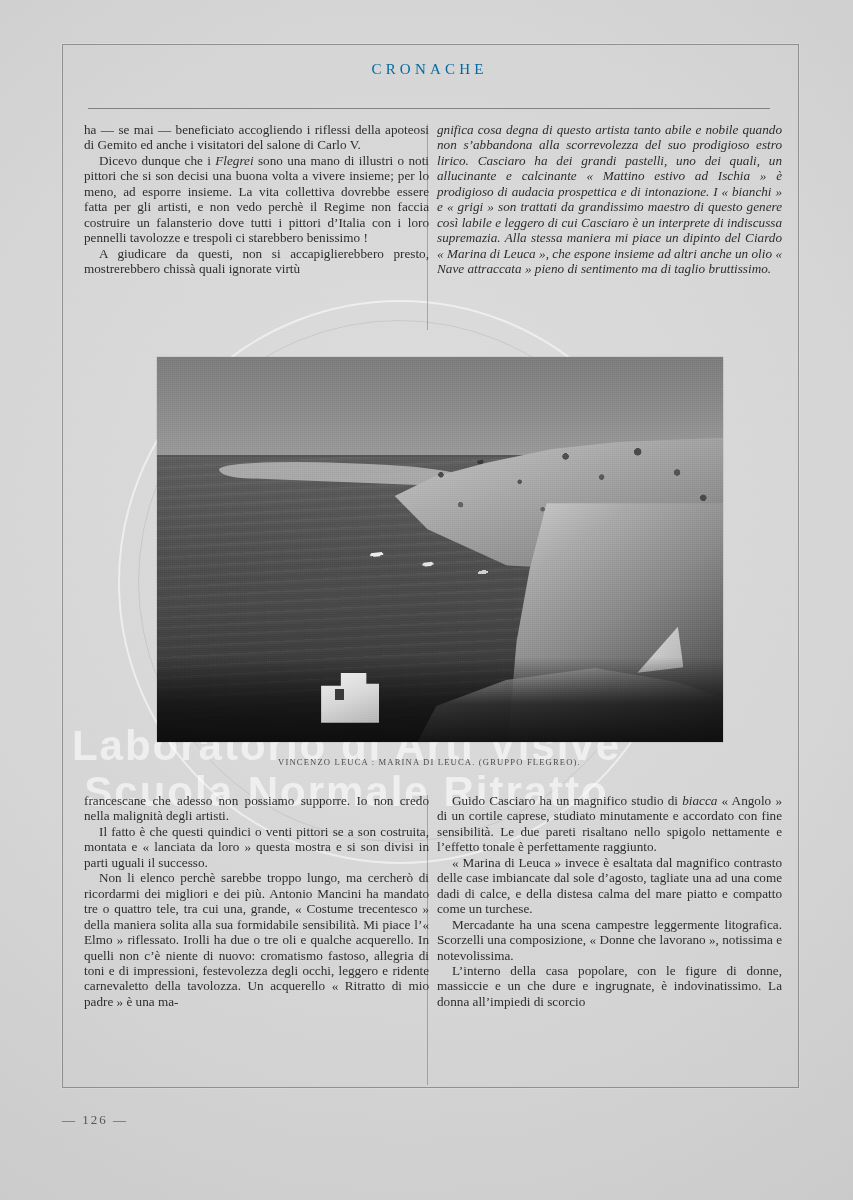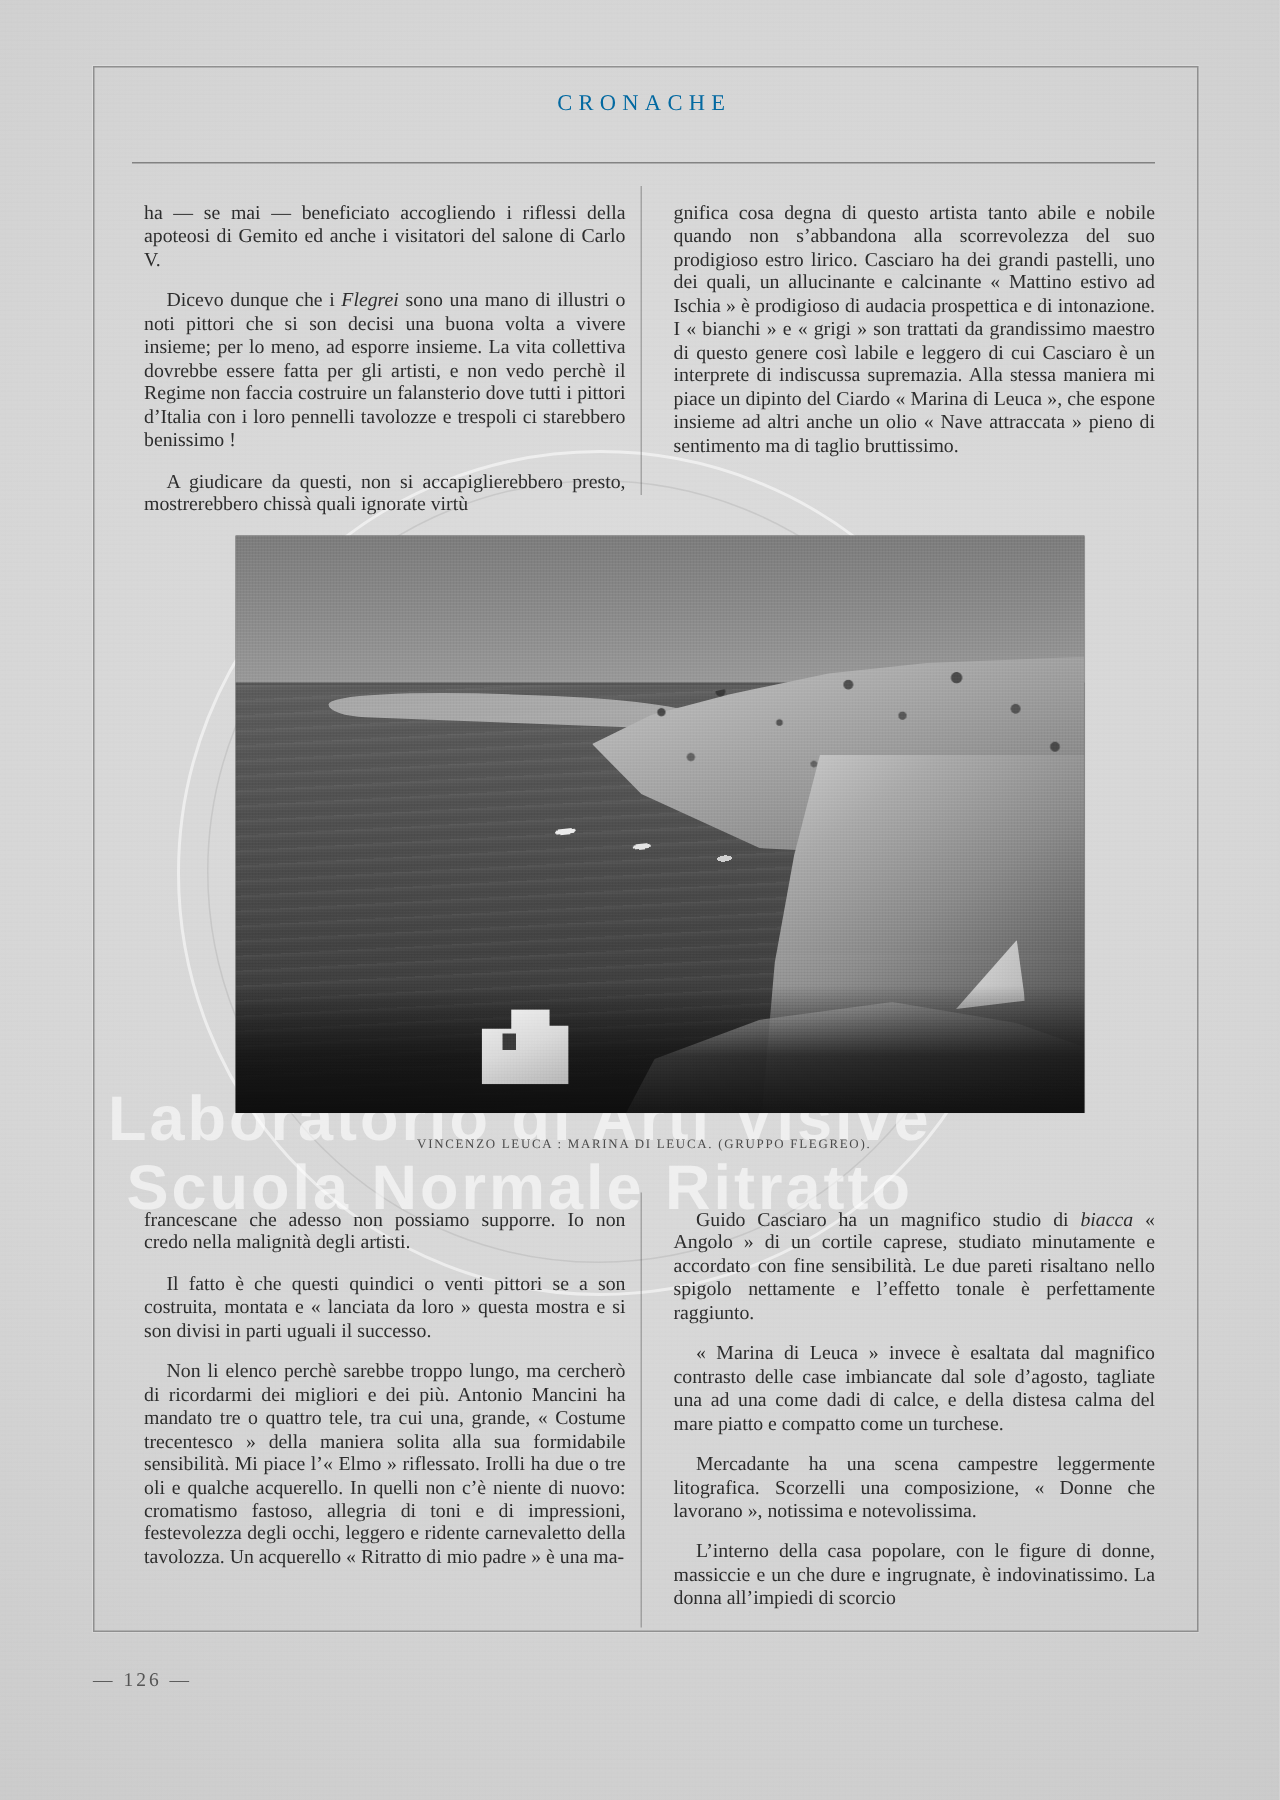--- a/index.html
+++ b/index.html
@@ -109,26 +109,26 @@
     position: absolute;
     width: 345px;
     font-size: 13.2px;
     line-height: 15.45px;
     color: #2d2d2d;
     text-align: justify;
     text-justify: inter-word;
     -webkit-hyphens: none;
     hyphens: none;
   }
-  .col p { margin: 12px; }
+  .col p { margin: 0; }
   .col p.ind { text-indent: 15px; }
   .col i { font-style: italic; }
 
   .col-left-top  { left: 84px;  top: 122px; }
-  .col-right-top { left: 437px; top: 122px; }
+  .col-right-top { left: 437px; top: 122px; font-style: italic; }
   .col-left-bot  { left: 84px;  top: 793px; }
   .col-right-bot { left: 437px; top: 793px; }
 
   .col-divider {
     position: absolute;
     background: rgba(80,80,80,.38);
     width: 1px;
   }
   .div-top { left: 427px; top: 124px; height: 206px; }
   .div-bot { left: 427px; top: 795px; height: 290px; }

